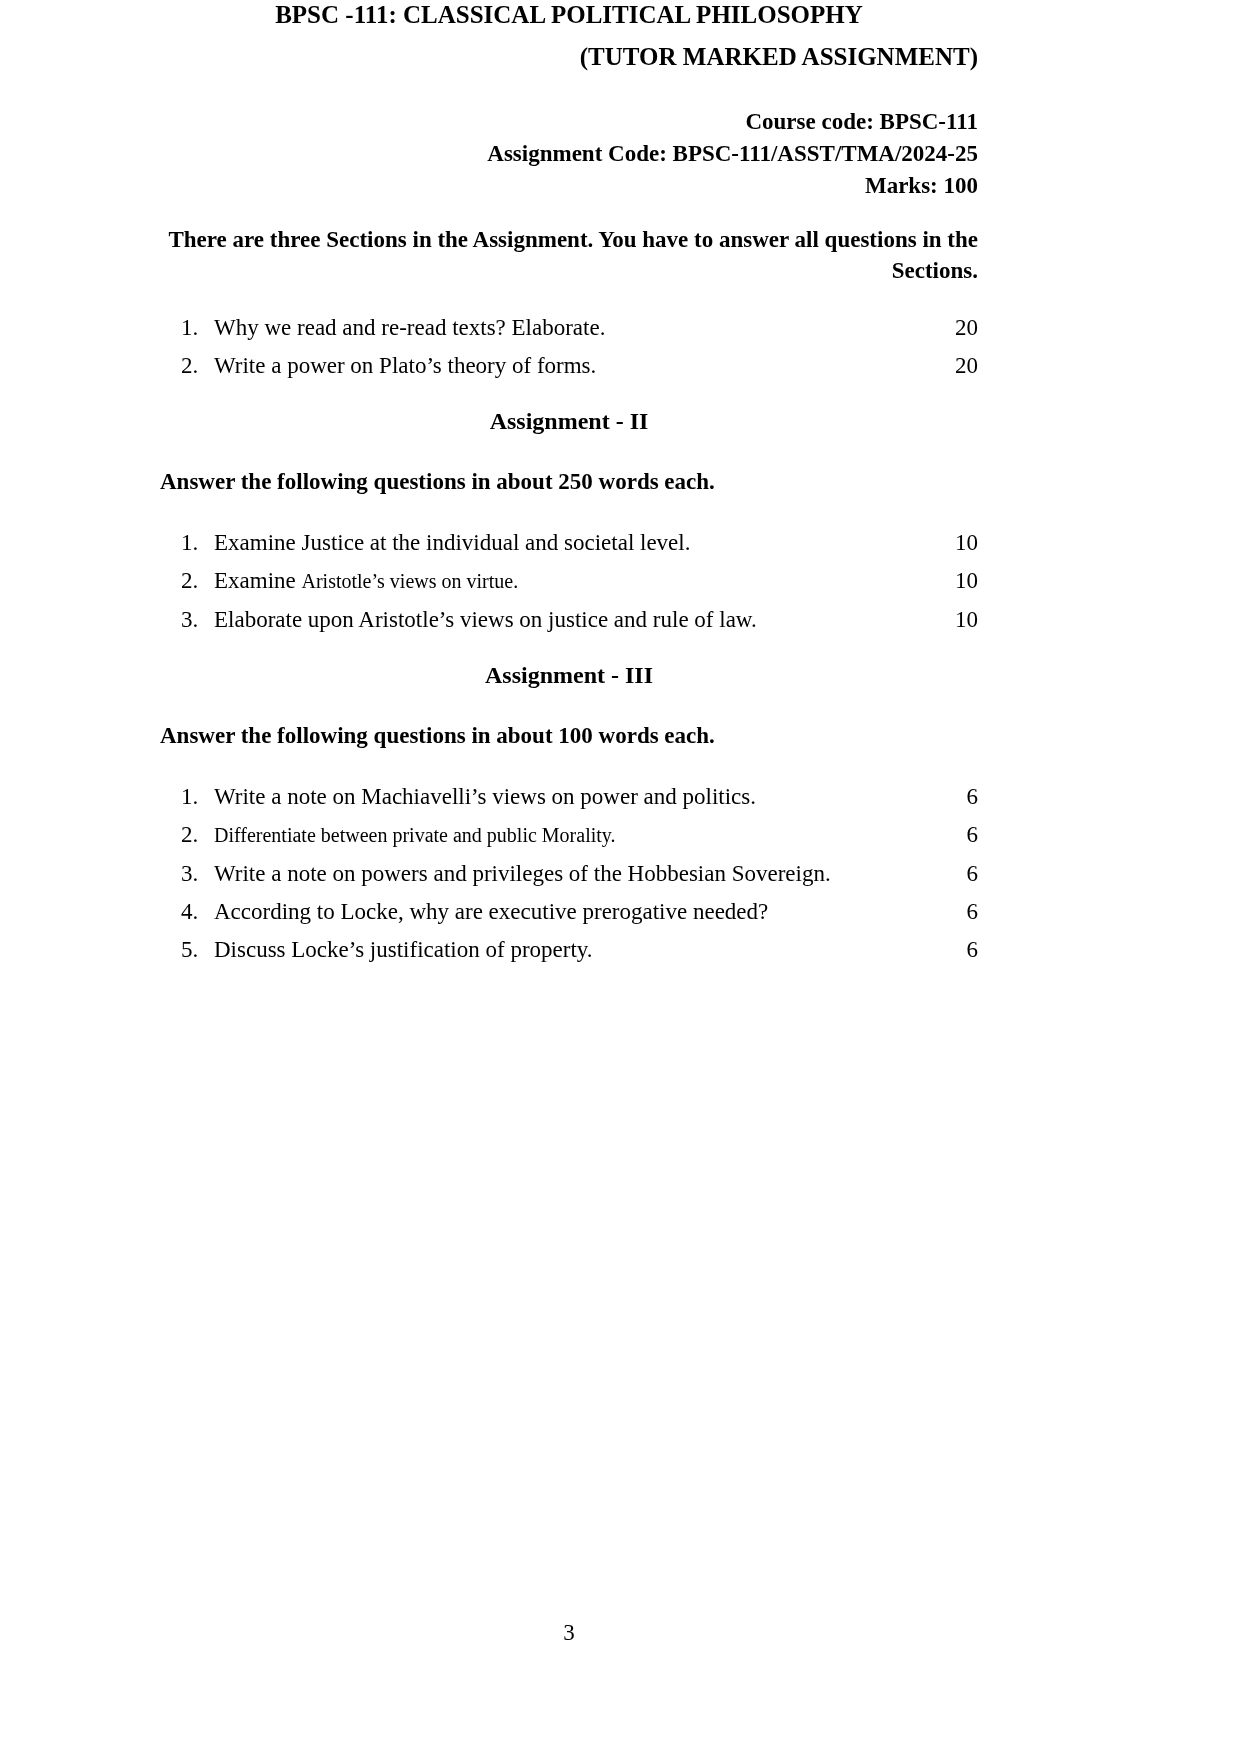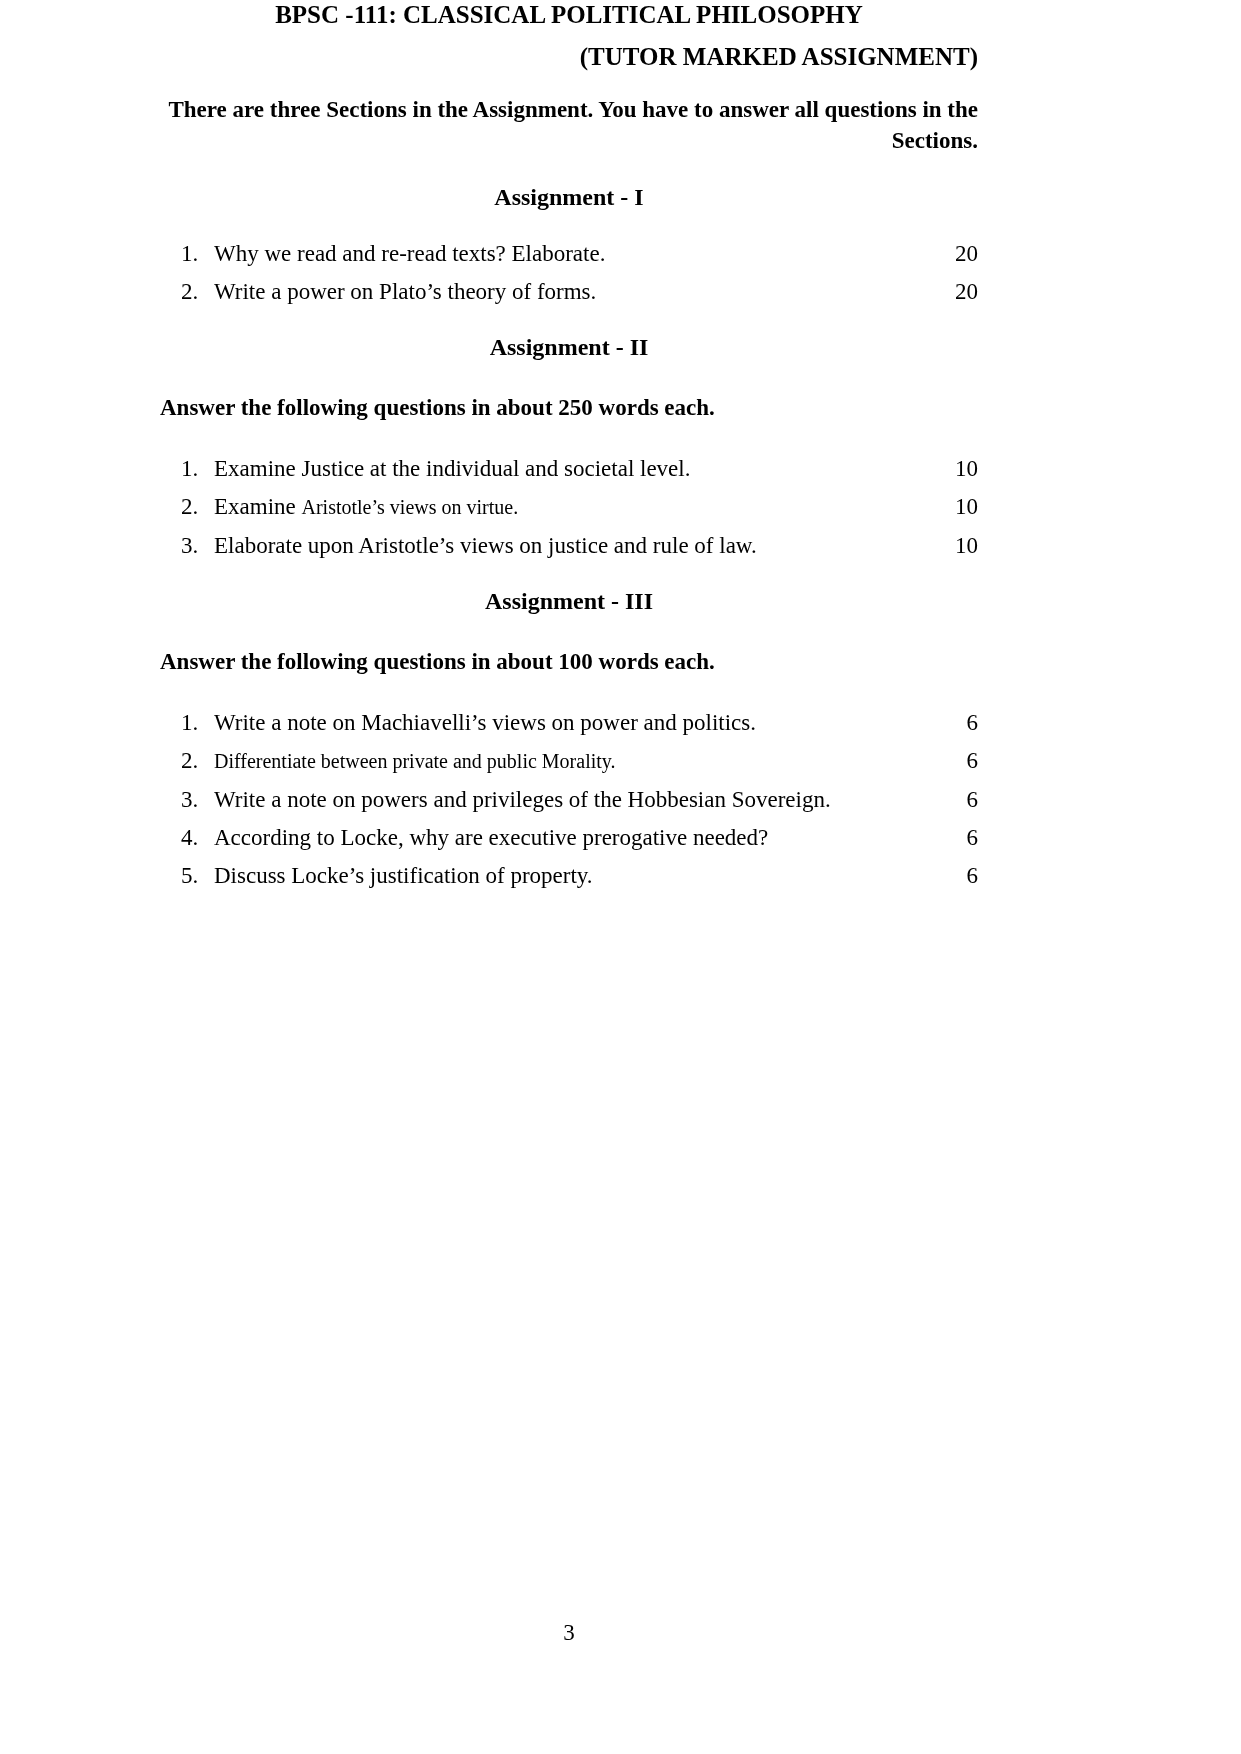--- a/index.html
+++ b/index.html
@@ -96,24 +96,28 @@
 </style>
 </head>
 <body>
 
 <div class="page">
   <div class="content">
 
     <div class="doc-title">BPSC -111: CLASSICAL POLITICAL PHILOSOPHY</div>
     <div class="doc-subtitle">(TUTOR MARKED ASSIGNMENT)</div>
 
+    <div class="meta">
+      <div>Course code: BPSC-111</div>
+      <div>Assignment Code: BPSC-111/ASST/TMA/2024-25</div>
+      <div>Marks: 100</div>
+    </div>
 
     <p class="intro">There are three Sections in the Assignment. You have to answer all questions in the Sections.</p>
 
-    <div class="sec-heading first">Assignment - I</div>
     <div class="q-list">
       <div class="q-row">
         <span class="q-num">1.</span>
         <span class="q-text">Why we read and re-read texts? Elaborate.</span>
         <span class="q-marks">20</span>
       </div>
       <div class="q-row">
         <span class="q-num">2.</span>
         <span class="q-text">Write a power on Plato’s theory of forms.</span>
         <span class="q-marks">20</span>

